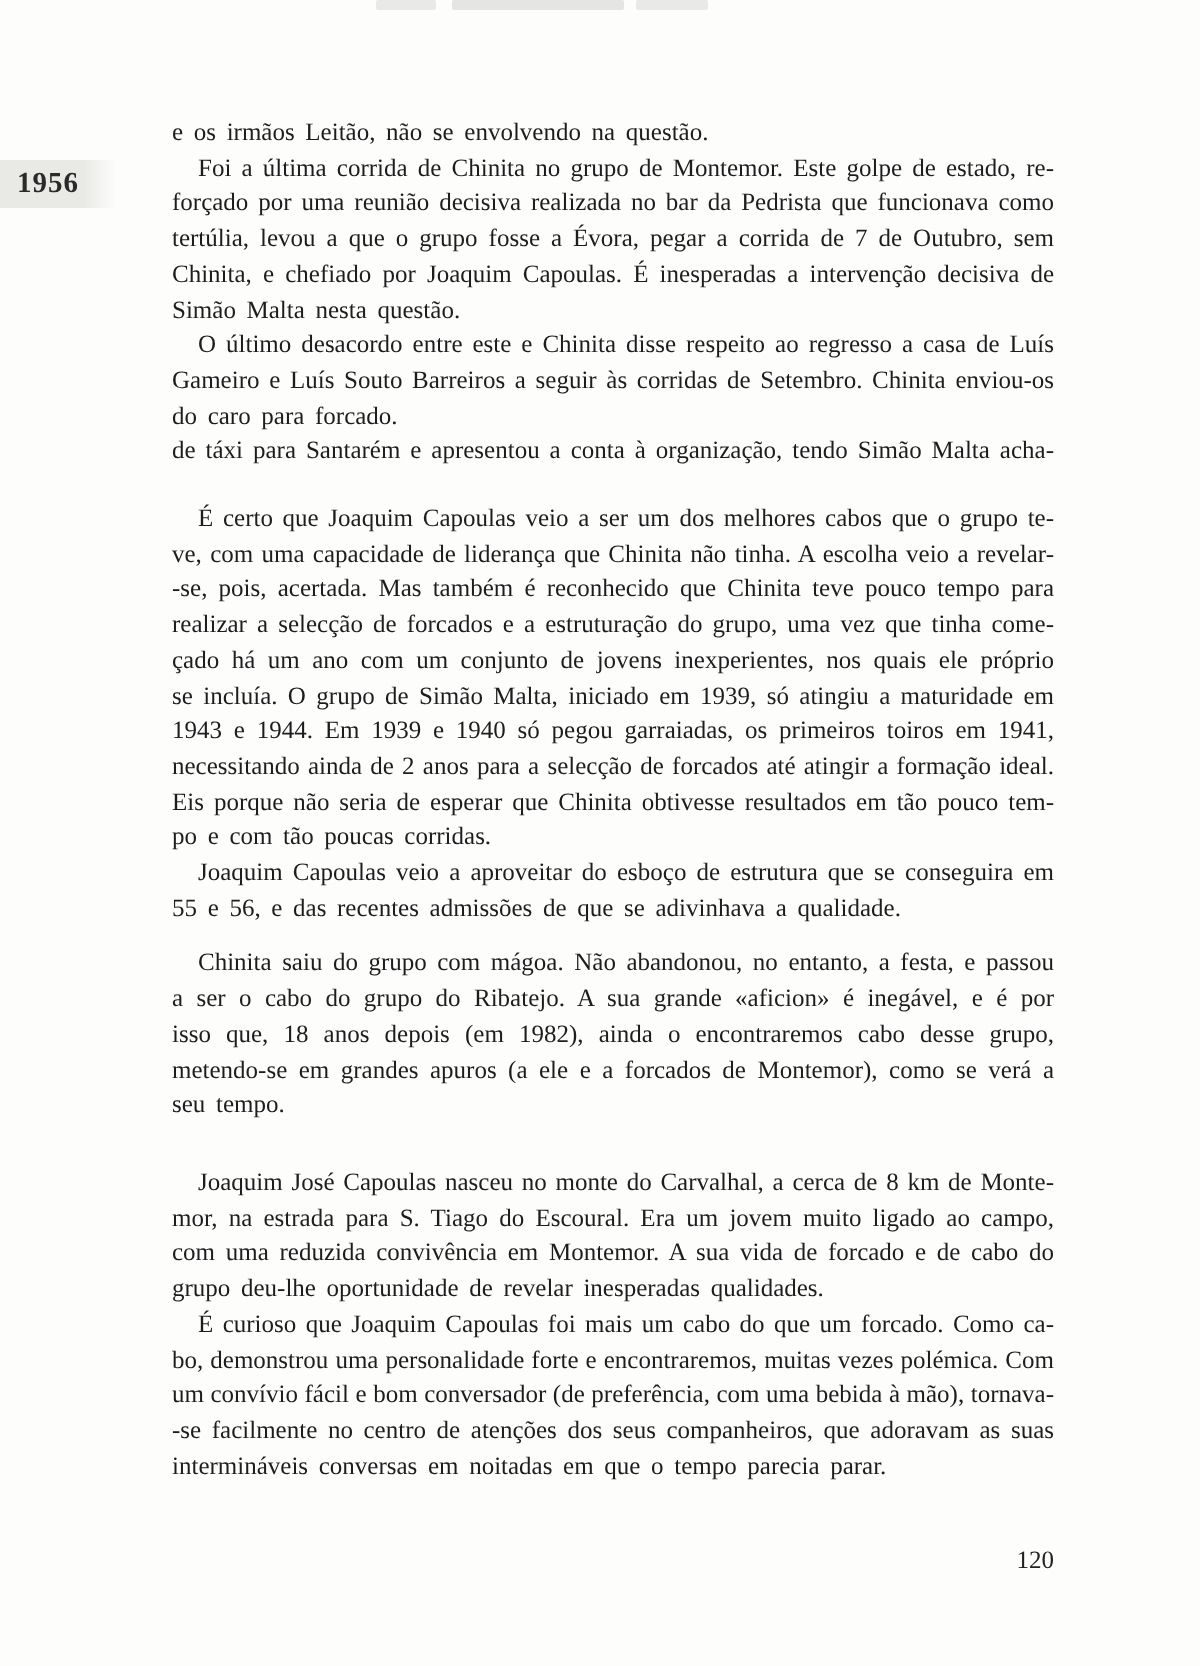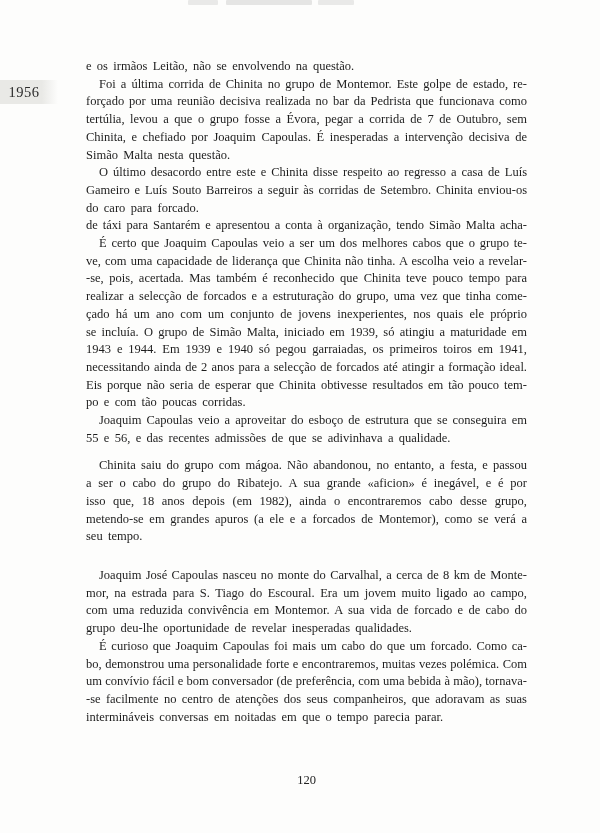--- a/index.html
+++ b/index.html
@@ -33,54 +33,54 @@
     left: 0;
     top: 80px;
     width: 58px;
     height: 24px;
     background: linear-gradient(90deg, #e9e9e6 0%, #e9e9e6 72%, rgba(233,233,230,0) 100%);
     display: flex;
     align-items: center;
     justify-content: center;
   }
   .year-tab .year-text {
-    font-weight: normal;
+    font-weight: bold;
     font-size: 14.5px;
     color: #2b2b2b;
     letter-spacing: 0.5px;
     padding-right: 10px;
   }
   
   .text-column {
     position: absolute;
     left: 86px;
     top: 58px;
     width: 441px;
     font-size: 12.5px;
     line-height: 17.7px;
     color: #1d1d1d;
   }
-  .section:nth-child(2) { margin-top: 0; }
+  .section:nth-child(2) { margin-top: 16px; }
   .section:nth-child(3) { margin-top: 10px; }
   .section:nth-child(4) { margin-top: 21px; }
   .line {
     text-align: justify;
     text-align-last: justify;
   }
   .line.last {
     text-align-last: left;
     word-spacing: 2.2px;
   }
   .paragraph.indent .line:first-child { text-indent: 13px; }
   .page-number {
     position: absolute;
     left: 86px;
     top: 773px;
     width: 441px;
-    text-align: center;
+    text-align: right;
     font-size: 12.5px;
     color: #222222;
   }
 </style>
 </head>
 <body>
 
 <div class="page">
 
   <div class="artifact a1"></div>

